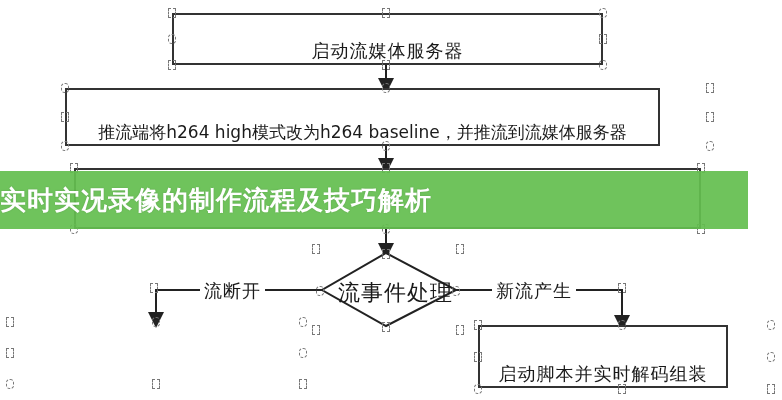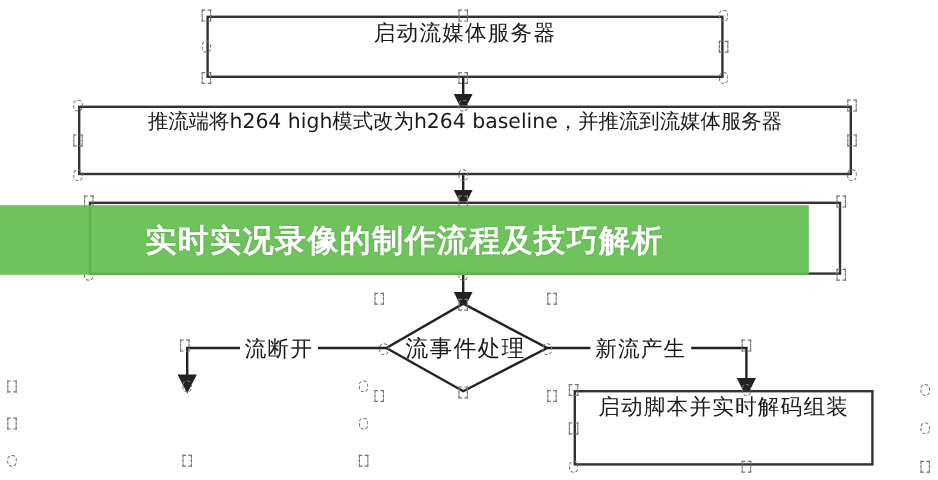--- a/index.html
+++ b/index.html
@@ -1,27 +1,27 @@
 <!DOCTYPE html>
 <html><head>
   <meta charset="utf-8">
   <style>
     html, body { margin: 0; padding: 0; background: #ffffff; }
     body { width: 782px; height: 400px; position: relative; overflow: hidden;
            font-family: "DejaVu Sans", "Liberation Sans", sans-serif; color: #1a1a1a; }
     .canvas { position: absolute; left: 0; top: 0; width: 782px; height: 400px; }
     .box { position: absolute; border: 2px solid #333; box-sizing: border-box; background: #fff;
-           display: flex; align-items: flex-start; justify-content: center; }
+           display: flex; align-items: flex-end; justify-content: center; }
     .box-text { font-size: 18px; letter-spacing: 1px; white-space: nowrap; }
     .handle { position: absolute; width: 8px; height: 10px; border: 1px dashed #777; box-sizing: border-box; background: transparent; }
     .handle.round { border-radius: 4px; }
     .label { position: absolute; font-size: 18px; background: #fff; padding: 0 4px; white-space: nowrap; letter-spacing: 1px; }
-    .diamond-text { position: absolute; font-size: 19px; letter-spacing: 1px; white-space: nowrap; }
-    .banner { position: absolute; left: 0; top: 171px; width: 674px; height: 58px; background: rgba(100, 190, 80, 0.93);
-              display: flex; align-items: center; justify-content: center; }
+    .diamond-text { position: absolute; font-size: 22px; letter-spacing: 1px; white-space: nowrap; }
+    .banner { position: absolute; left: 0; top: 171px; width: 748px; height: 58px; background: rgba(100, 190, 80, 0.93);
+              display: flex; align-items: center; justify-content: flex-start; }
     .banner-title { color: #ffffff; font-size: 26px; font-weight: bold; letter-spacing: 1px;
                     font-family: "DejaVu Sans", sans-serif; text-shadow: 0 0 2px rgba(0,0,0,0.15); }
     svg.lines { position: absolute; left: 0; top: 0; }
   </style>
 </head>
 <body>
 
 <div class="canvas">
 
   <svg class="lines" width="782" height="400">
@@ -49,21 +49,21 @@
   </div>
   <div class="handle" style="left:168px; top:8px;"></div>
   <div class="handle" style="left:382px; top:8px;"></div>
   <div class="handle round" style="left:599px; top:8px;"></div>
   <div class="handle round" style="left:168px; top:34px;"></div>
   <div class="handle" style="left:599px; top:34px;"></div>
   <div class="handle" style="left:168px; top:60px;"></div>
   <div class="handle" style="left:382px; top:60px;"></div>
   <div class="handle round" style="left:599px; top:60px;"></div>
 
-  <div class="box" style="left:65px; top:88px; width:645px; height:58px;">
+  <div class="box" style="left:65px; top:88px; width:595px; height:58px;">
     <span class="box-text" style="font-size:17px; letter-spacing:0;">推流端将h264 high模式改为h264 baseline，并推流到流媒体服务器</span>
   </div>
   <div class="handle round" style="left:61px; top:83px;"></div>
   <div class="handle round" style="left:382px; top:83px;"></div>
   <div class="handle" style="left:706px; top:83px;"></div>
   <div class="handle" style="left:61px; top:112px;"></div>
   <div class="handle" style="left:706px; top:112px;"></div>
   <div class="handle round" style="left:61px; top:141px;"></div>
   <div class="handle round" style="left:382px; top:141px;"></div>
   <div class="handle round" style="left:706px; top:141px;"></div>

